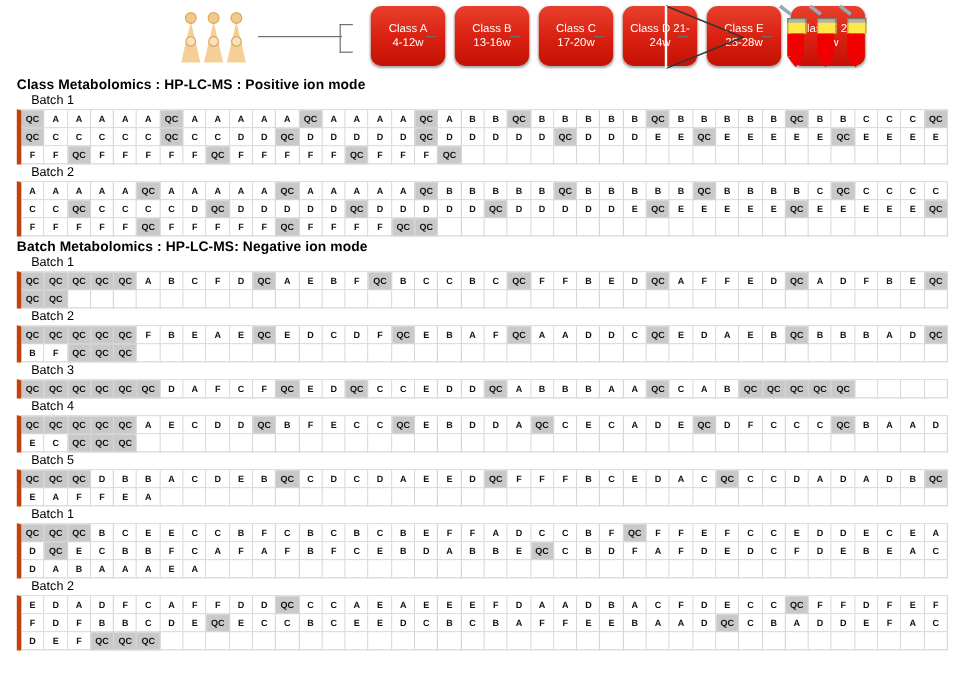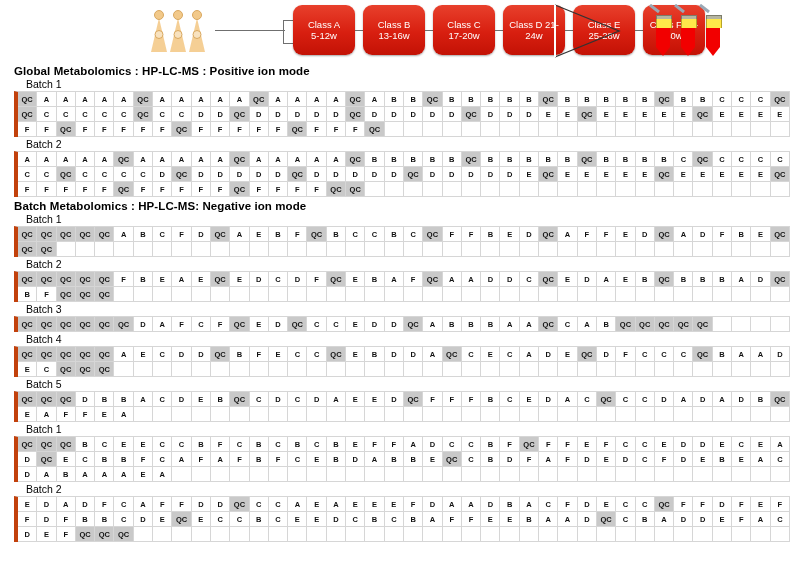--- a/index.html
+++ b/index.html
@@ -53,21 +53,21 @@
 
   .class-box{
     position:absolute; top:5px;
     width:62px; height:50px;
     border-radius:9px;
     background:linear-gradient(180deg,#e8402c 0%,#d81f10 55%,#c31205 100%);
     box-shadow:0 1px 2px rgba(0,0,0,.35);
     color:#fff;
     font-size:9.5px; line-height:11px; font-weight:400;
     display:flex; align-items:center; justify-content:center; text-align:center;
-    padding:0 2px; box-sizing:border-box;
+    padding:0 2px; box-sizing:border-box;margin-left:16px;
   }
   .class-link{
     position:absolute; top:30px; width:8px; height:1px; background:#6f6f6f;
   }
   .arrow-out{
     position:absolute; left:573px; top:3px; width:66px;height:54px;
   }
   .tubes{
     position:absolute; left:651px; top:5px;
     display:flex; gap:9px; align-items:flex-end;
@@ -146,21 +146,21 @@
         <div class="belly"></div>
         <div class="head"></div>
       </div>
   </div>
 
   <div class="connector" style="left:215px;width:70px;"></div>
   <div class="bracket"></div>
 
   <div class="class-box" style="left:293px;">
     <span><span>Class A</span><br>
-    <span>5-12w</span></span>
+    <span>4-12w</span></span>
   </div>
   <div class="class-link" style="left:355px;"></div>
   <div class="class-box" style="left:363px;">
     <span><span>Class B</span><br>
     <span>13-16w</span></span>
   </div>
   <div class="class-link" style="left:425px;"></div>
   <div class="class-box" style="left:433px;">
     <span><span>Class C</span><br>
     <span>17-20w</span></span>
@@ -213,21 +213,21 @@
         <path d="M1,1 L10,8" stroke="#9aa8b5" stroke-width="3" fill="none"></path>
       </svg>
     <div class="cap"></div>
       <div class="yellow"></div>
       <div class="red"></div>
       <div class="tip"></div>
   </div>
 </div>
 
 <div id="content">
-    <div class="section-title">Global Metabolomics : HP-LC-MS : Positive ion mode</div>
+    <div class="section-title">Class Metabolomics : HP-LC-MS : Positive ion mode</div>
     <div class="batch-label">Batch 1</div>
     <div class="grid">
       <div class="cell qc">QC</div>
       <div class="cell">A</div>
       <div class="cell">A</div>
       <div class="cell">A</div>
       <div class="cell">A</div>
       <div class="cell">A</div>
       <div class="cell qc">QC</div>
       <div class="cell">A</div>

